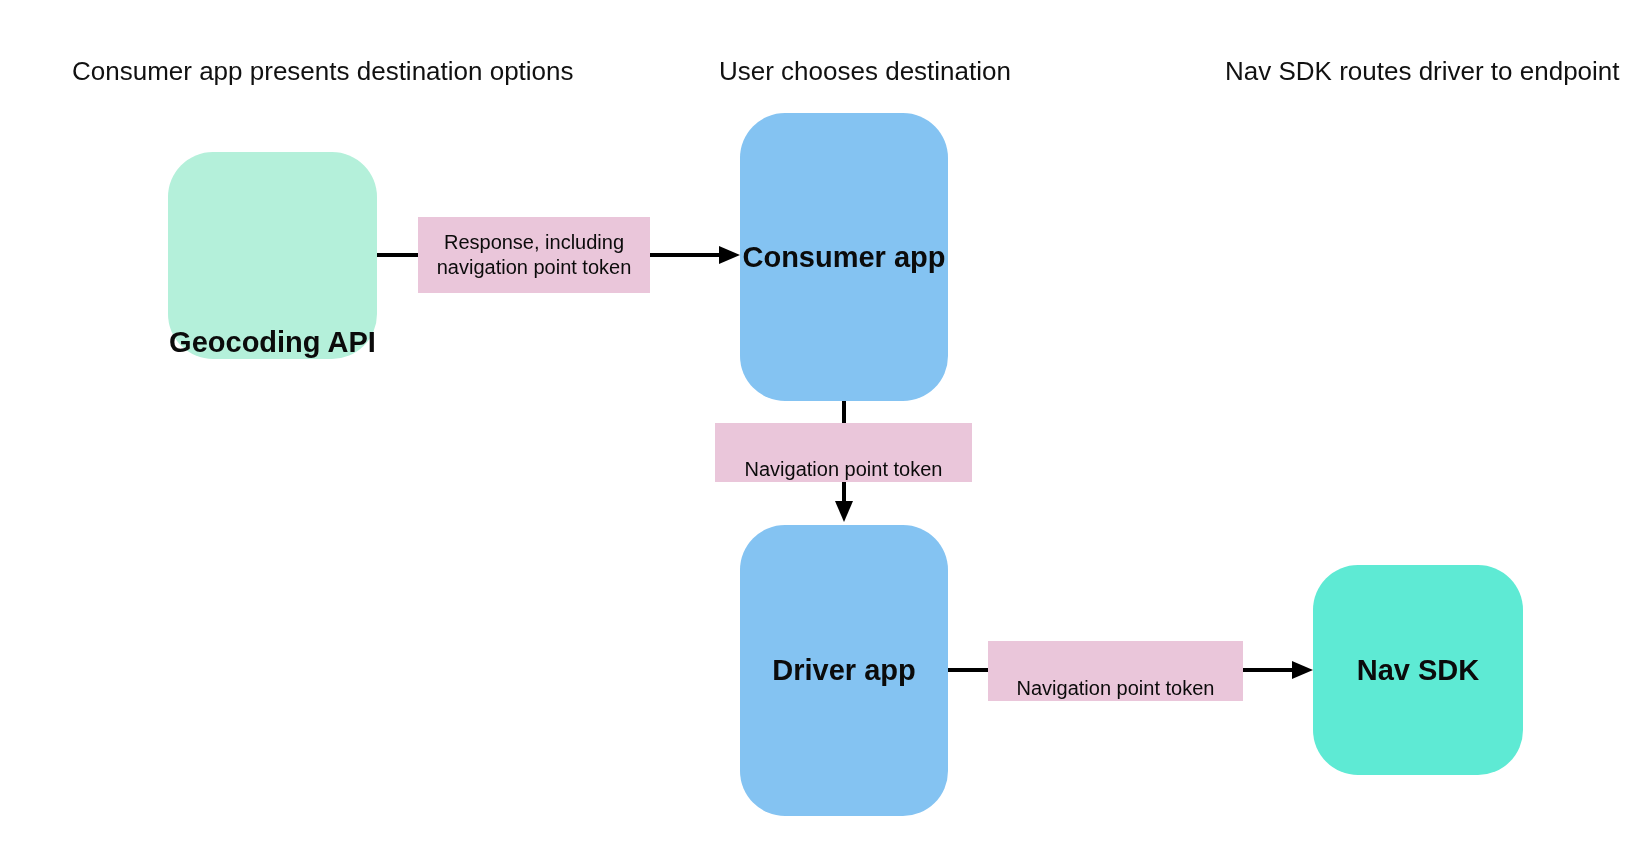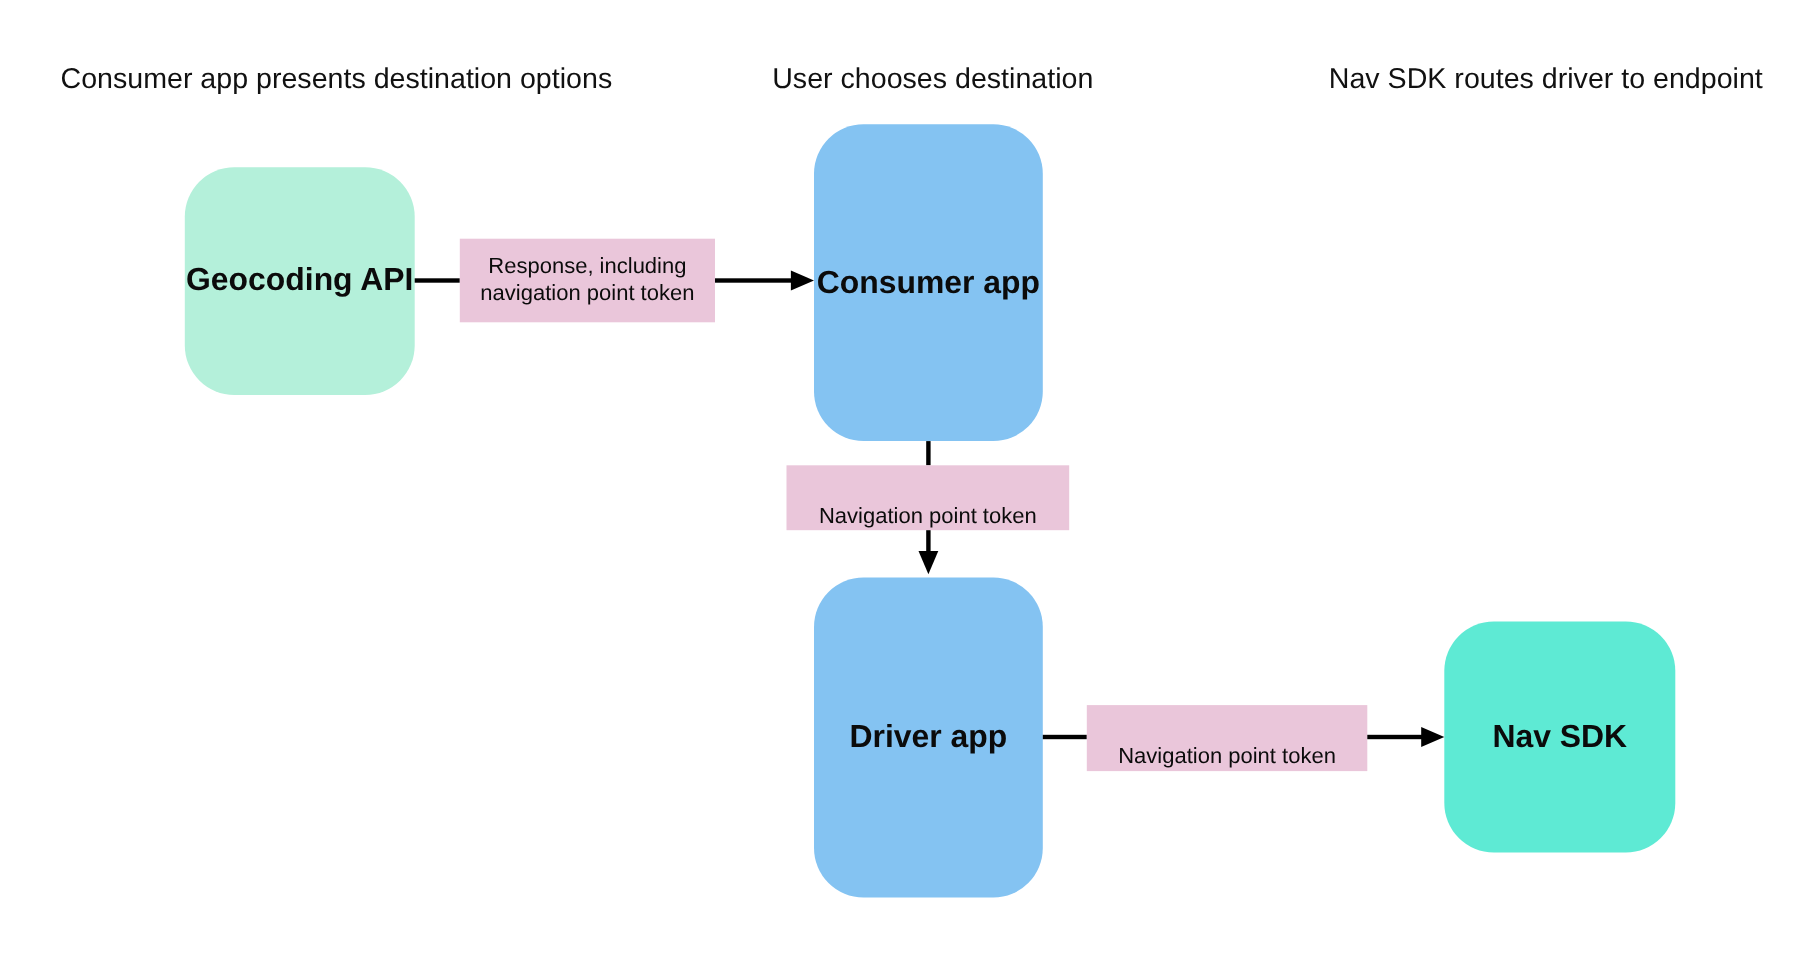--- a/index.html
+++ b/index.html
@@ -17,35 +17,36 @@
     overflow: hidden;
   }
   .phase-label {
     position: absolute;
     top: 56px;
     font-size: 26px;
     line-height: 30px;
     font-weight: 400;
     color: #111111;
     white-space: nowrap;
+    margin-left: 17px;
   }
   .node {
     position: absolute;
     border-radius: 45px;
     display: flex;
     align-items: center;
     justify-content: center;
   }
   .node .node-label {
     font-size: 29px;
     font-weight: 700;
     color: #0b0b0b;
     white-space: nowrap;
   }
-  .node-green  { background: #b4f0da; }
+  .node-green  { background: #b4f0da; align-items: flex-end; }
   .node-blue   { background: #84c3f2; }
   .node-salmon { background: #5eead4; }
   .edge-label {
     position: absolute;
     background: #eac6da;
     display: flex;
     align-items: center;
     justify-content: center;
     text-align: center;
     font-size: 20px;

